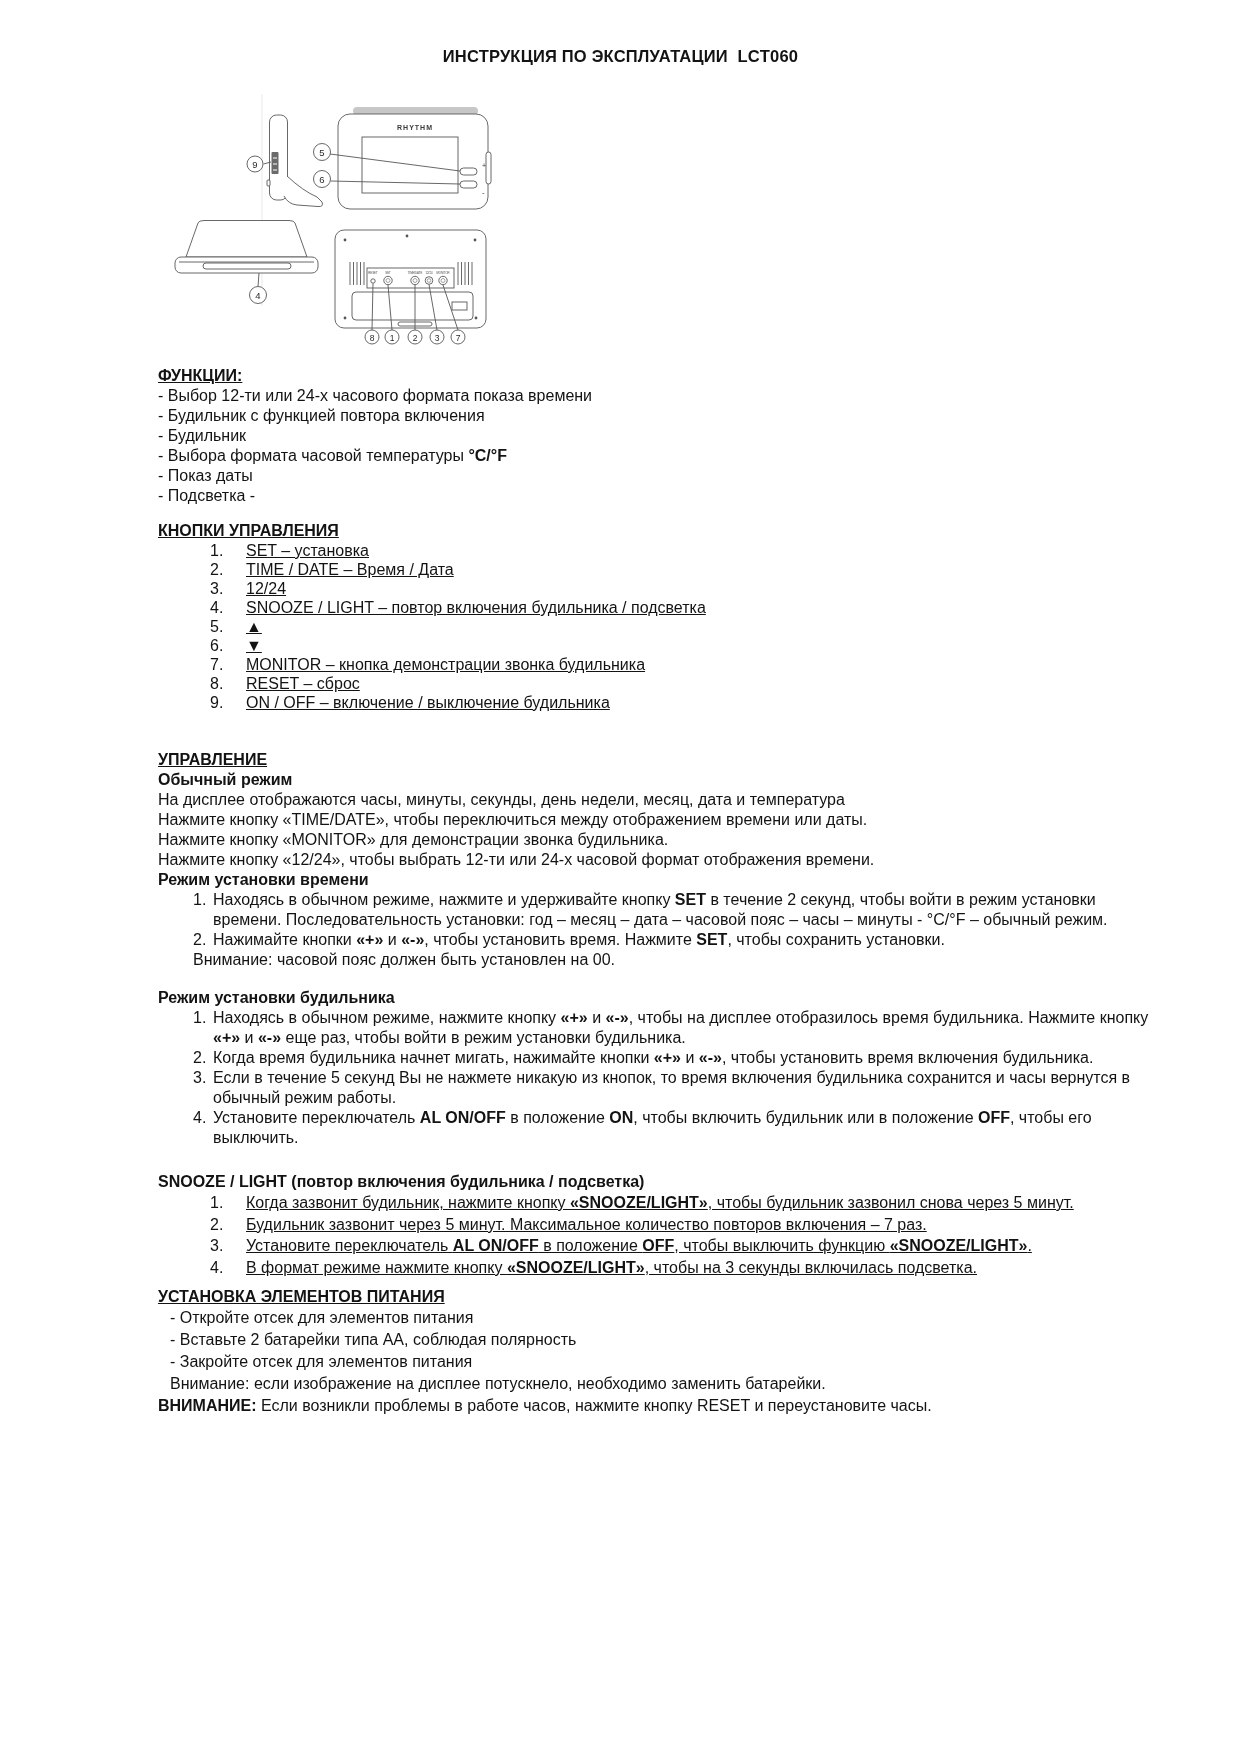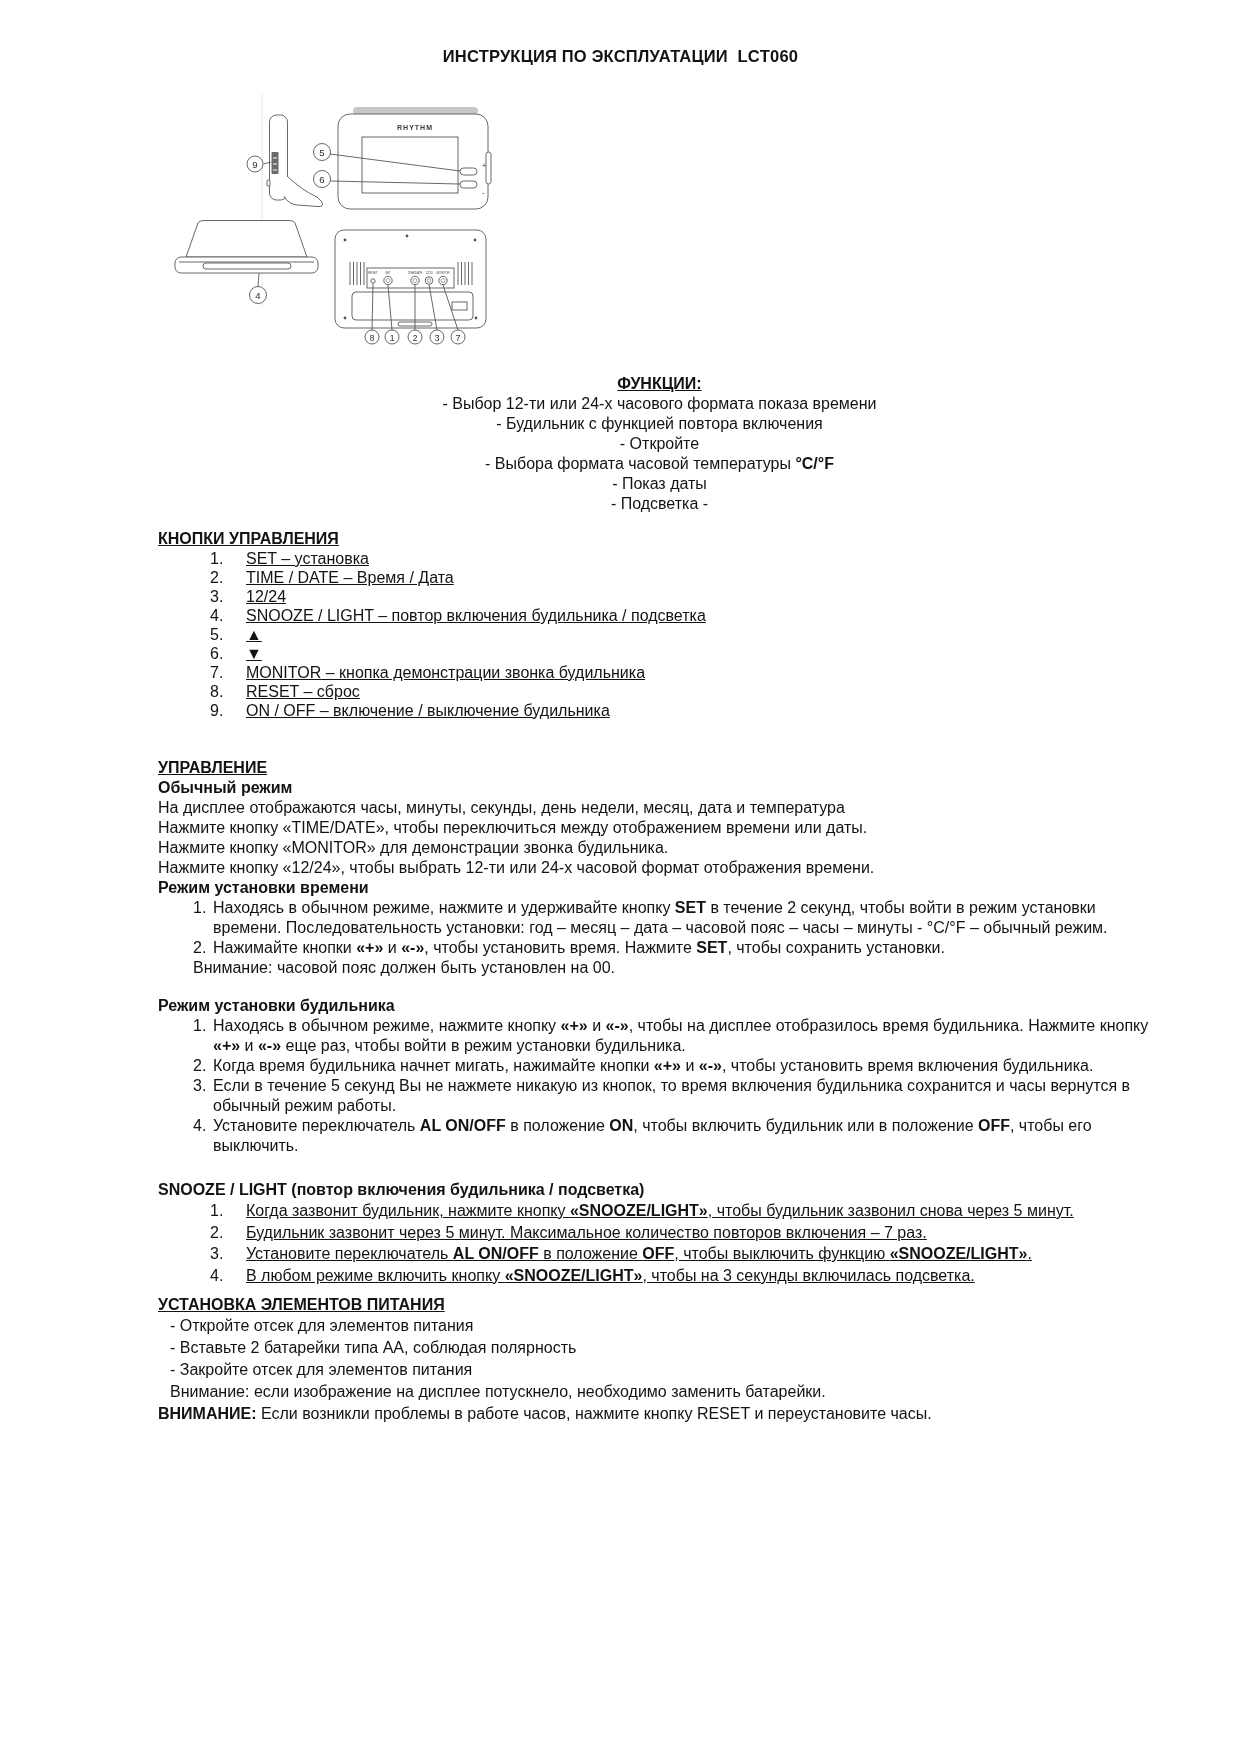--- a/index.html
+++ b/index.html
@@ -12,21 +12,21 @@
   .title{
     margin:0 -80px 0 -158px;text-align:center;
     font-weight:bold;font-size:16.5px;line-height:20px;letter-spacing:.2px;
     white-space:pre;
   }
   .diagram{margin:26px 0 0 -8px;width:352px;height:262px;}
   .diagram svg{display:block;}
   .h{font-weight:bold;font-size:16px;line-height:20px;}
   .u{text-decoration:underline;}
   .fline,.pline{font-size:16px;line-height:20px;}
-  .sec-functions{margin-top:20px;text-align:center;}
+  .sec-functions{margin-top:12px;}
   .rowA{display:flex;font-size:16px;line-height:19px;padding-left:52px;}
   .numA{width:36px;flex:none;}
   .txtA{flex:1;text-decoration:underline;}
   .rowB{display:flex;font-size:16px;line-height:20px;padding-left:35px;max-width:962px;}
   .numB{width:20px;flex:none;}
   .txtB{flex:1;}
   .noteB{padding-left:35px;font-size:16px;line-height:20px;}
   .sec-buttons{margin-top:15px;}
   .sec-control{margin-top:38px;}
   .sec-time{}
@@ -150,21 +150,21 @@
   </div>
 
   <div class="sec sec-functions">
     <div class="h u">ФУНКЦИИ:</div>
     <div>
 
         <div class="fline"><span>- Выбор 12-ти или 24-х часового формата показа времени</span></div>
 
         <div class="fline"><span>- Будильник с функцией повтора включения</span></div>
 
-        <div class="fline"><span>- Откройте</span></div>
+        <div class="fline"><span>- Будильник</span></div>
 
         <div class="fline"><span>- Выбора формата часовой температуры </span><span class="b">°C/°F</span></div>
 
         <div class="fline"><span>- Показ даты</span></div>
 
         <div class="fline"><span>- Подсветка -</span></div>
       </div>
   </div>
 
   <div class="sec sec-buttons">
@@ -290,21 +290,21 @@
           <span class="txtA"><span>Будильник зазвонит через 5 минут. Максимальное количество повторов включения – 7 раз.</span></span>
         </div>
 
         <div class="rowA">
           <span class="numA">3.</span>
           <span class="txtA"><span>Установите переключатель </span><span class="b">AL ON/OFF</span><span> в положение </span><span class="b">OFF</span><span>, чтобы выключить функцию </span><span class="b">«SNOOZE/LIGHT»</span><span>.</span></span>
         </div>
 
         <div class="rowA">
           <span class="numA">4.</span>
-          <span class="txtA"><span>В любом режиме включить кнопку </span><span class="b">«SNOOZE/LIGHT»</span><span>, чтобы на 3 секунды включилась подсветка.</span></span>
+          <span class="txtA"><span>В формат режиме нажмите кнопку </span><span class="b">«SNOOZE/LIGHT»</span><span>, чтобы на 3 секунды включилась подсветка.</span></span>
         </div>
       </div>
   </div>
 
   <div class="sec sec-battery">
     <div class="h u">УСТАНОВКА ЭЛЕМЕНТОВ ПИТАНИЯ</div>
     <div>
 
         <div class="fline">- Откройте отсек для элементов питания</div>
 

